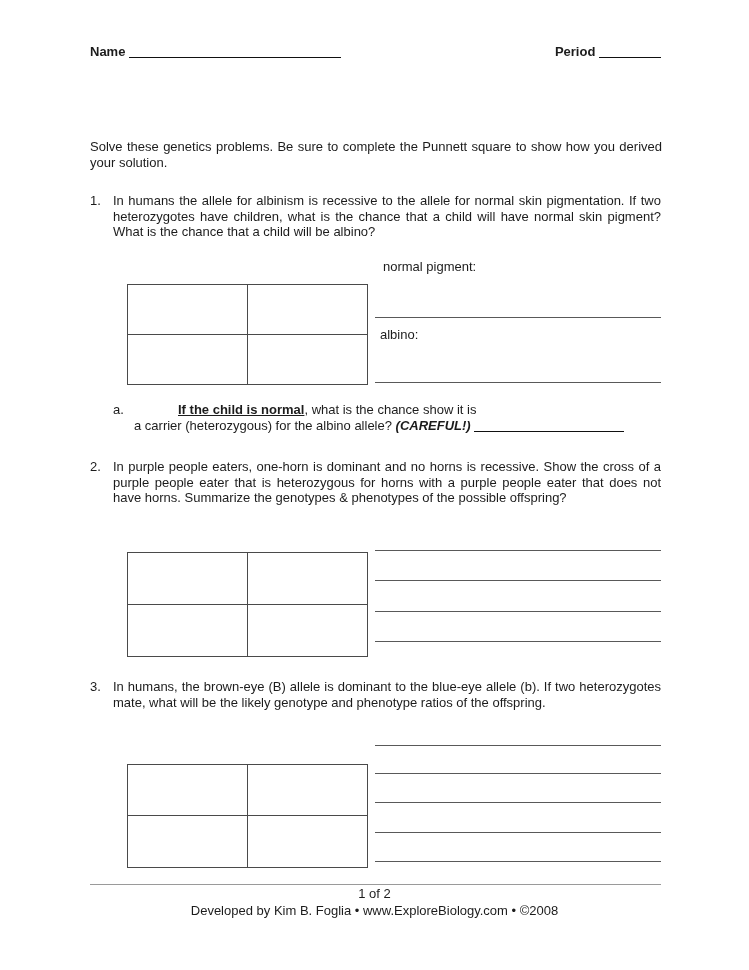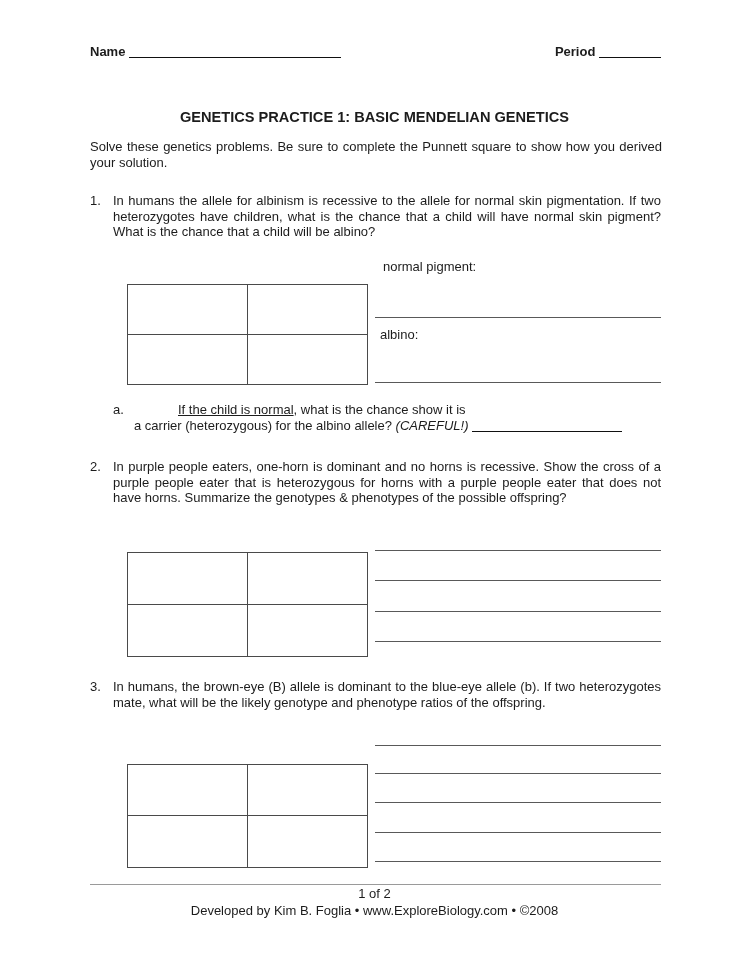--- a/index.html
+++ b/index.html
@@ -10,22 +10,22 @@
     height: 970px;
     background: #ffffff;
     font-family: "Liberation Sans", "DejaVu Sans", sans-serif;
     font-size: 13px;
     line-height: 15.5px;
     color: #1c1c1c;
     overflow: hidden;
   }
   .abs { position: absolute; }
   .b { font-weight: bold; }
-  .bu { font-weight: normal; text-decoration: underline; padding-left: 44px; }
-  .bi { font-weight: normal; font-style: italic; }
+  .bu { font-weight: bold; text-decoration: underline; padding-left: 44px; }
+  .bi { font-weight: bold; font-style: italic; }
   .center { width: 100%; text-align: center; }
   .row-flex { display: flex; justify-content: space-between; align-items: baseline; }
   .blank {
     display: inline-block;
     border-bottom: 1.4px solid #111111;
     height: 13px;
     vertical-align: -2px;
   }
   .hline {
     position: absolute;
@@ -58,21 +58,20 @@
       <span class="b">Name</span>
       <span class="blank" style="width:212px;"></span>
     </div>
     <div>
       <span class="b">Period</span>
       <span class="blank" style="width:62px;"></span>
     </div>
   </div>
 
 
-  <div class="abs center b" style="top:110px; left:0; font-size:14.6px;">GENETICS PRACTICE 1: BASIC MENDELIAN GENETICS</div>
 
   <div class="abs" style="left:90px; top:139px; width:572px; text-align:justify;">Solve these genetics problems. Be sure to complete the Punnett square to show how you derived your solution.</div>
 
   <div class="abs q" style="left:90px; top:193px; width:571px;">
     <span class="qnum">1.</span>
     <span class="qtext">In humans the allele for albinism is recessive to the allele for normal skin pigmentation. If two heterozygotes have children, what is the chance that a child will have normal skin pigment? What is the chance that a child will be albino?</span>
   </div>
 
   <div class="abs" style="left:383px; top:259px;">normal pigment:</div>
 

